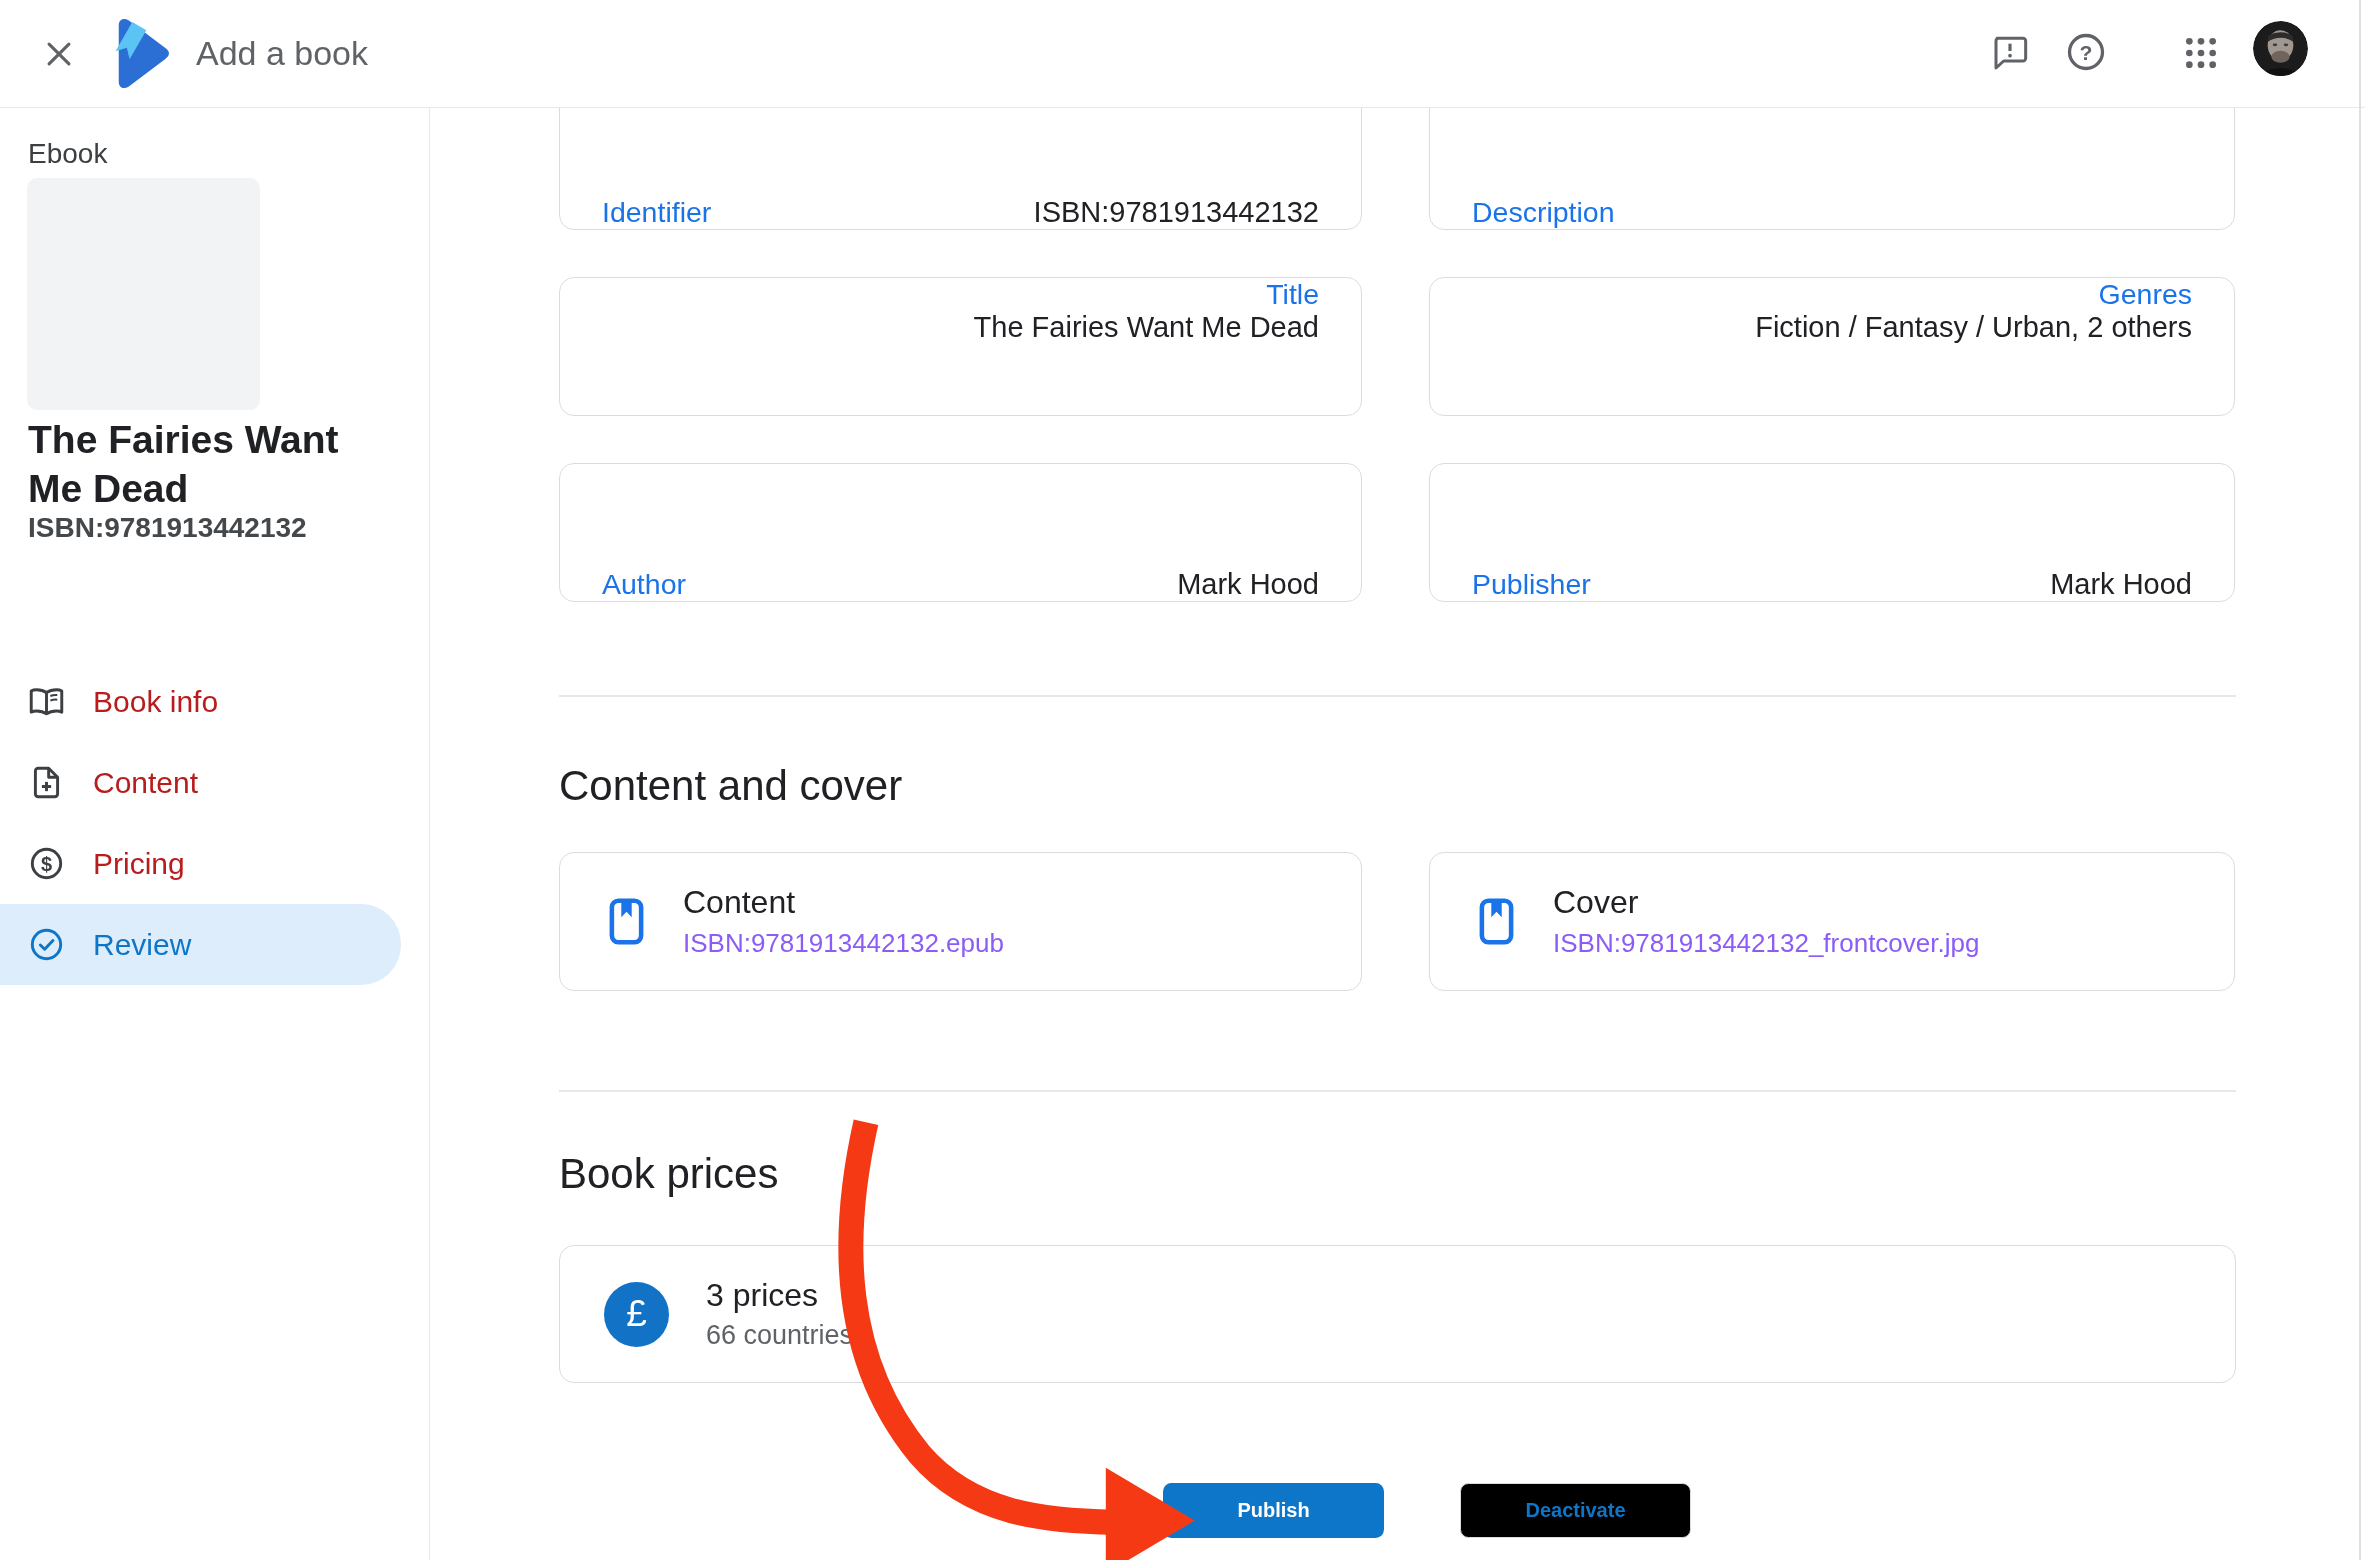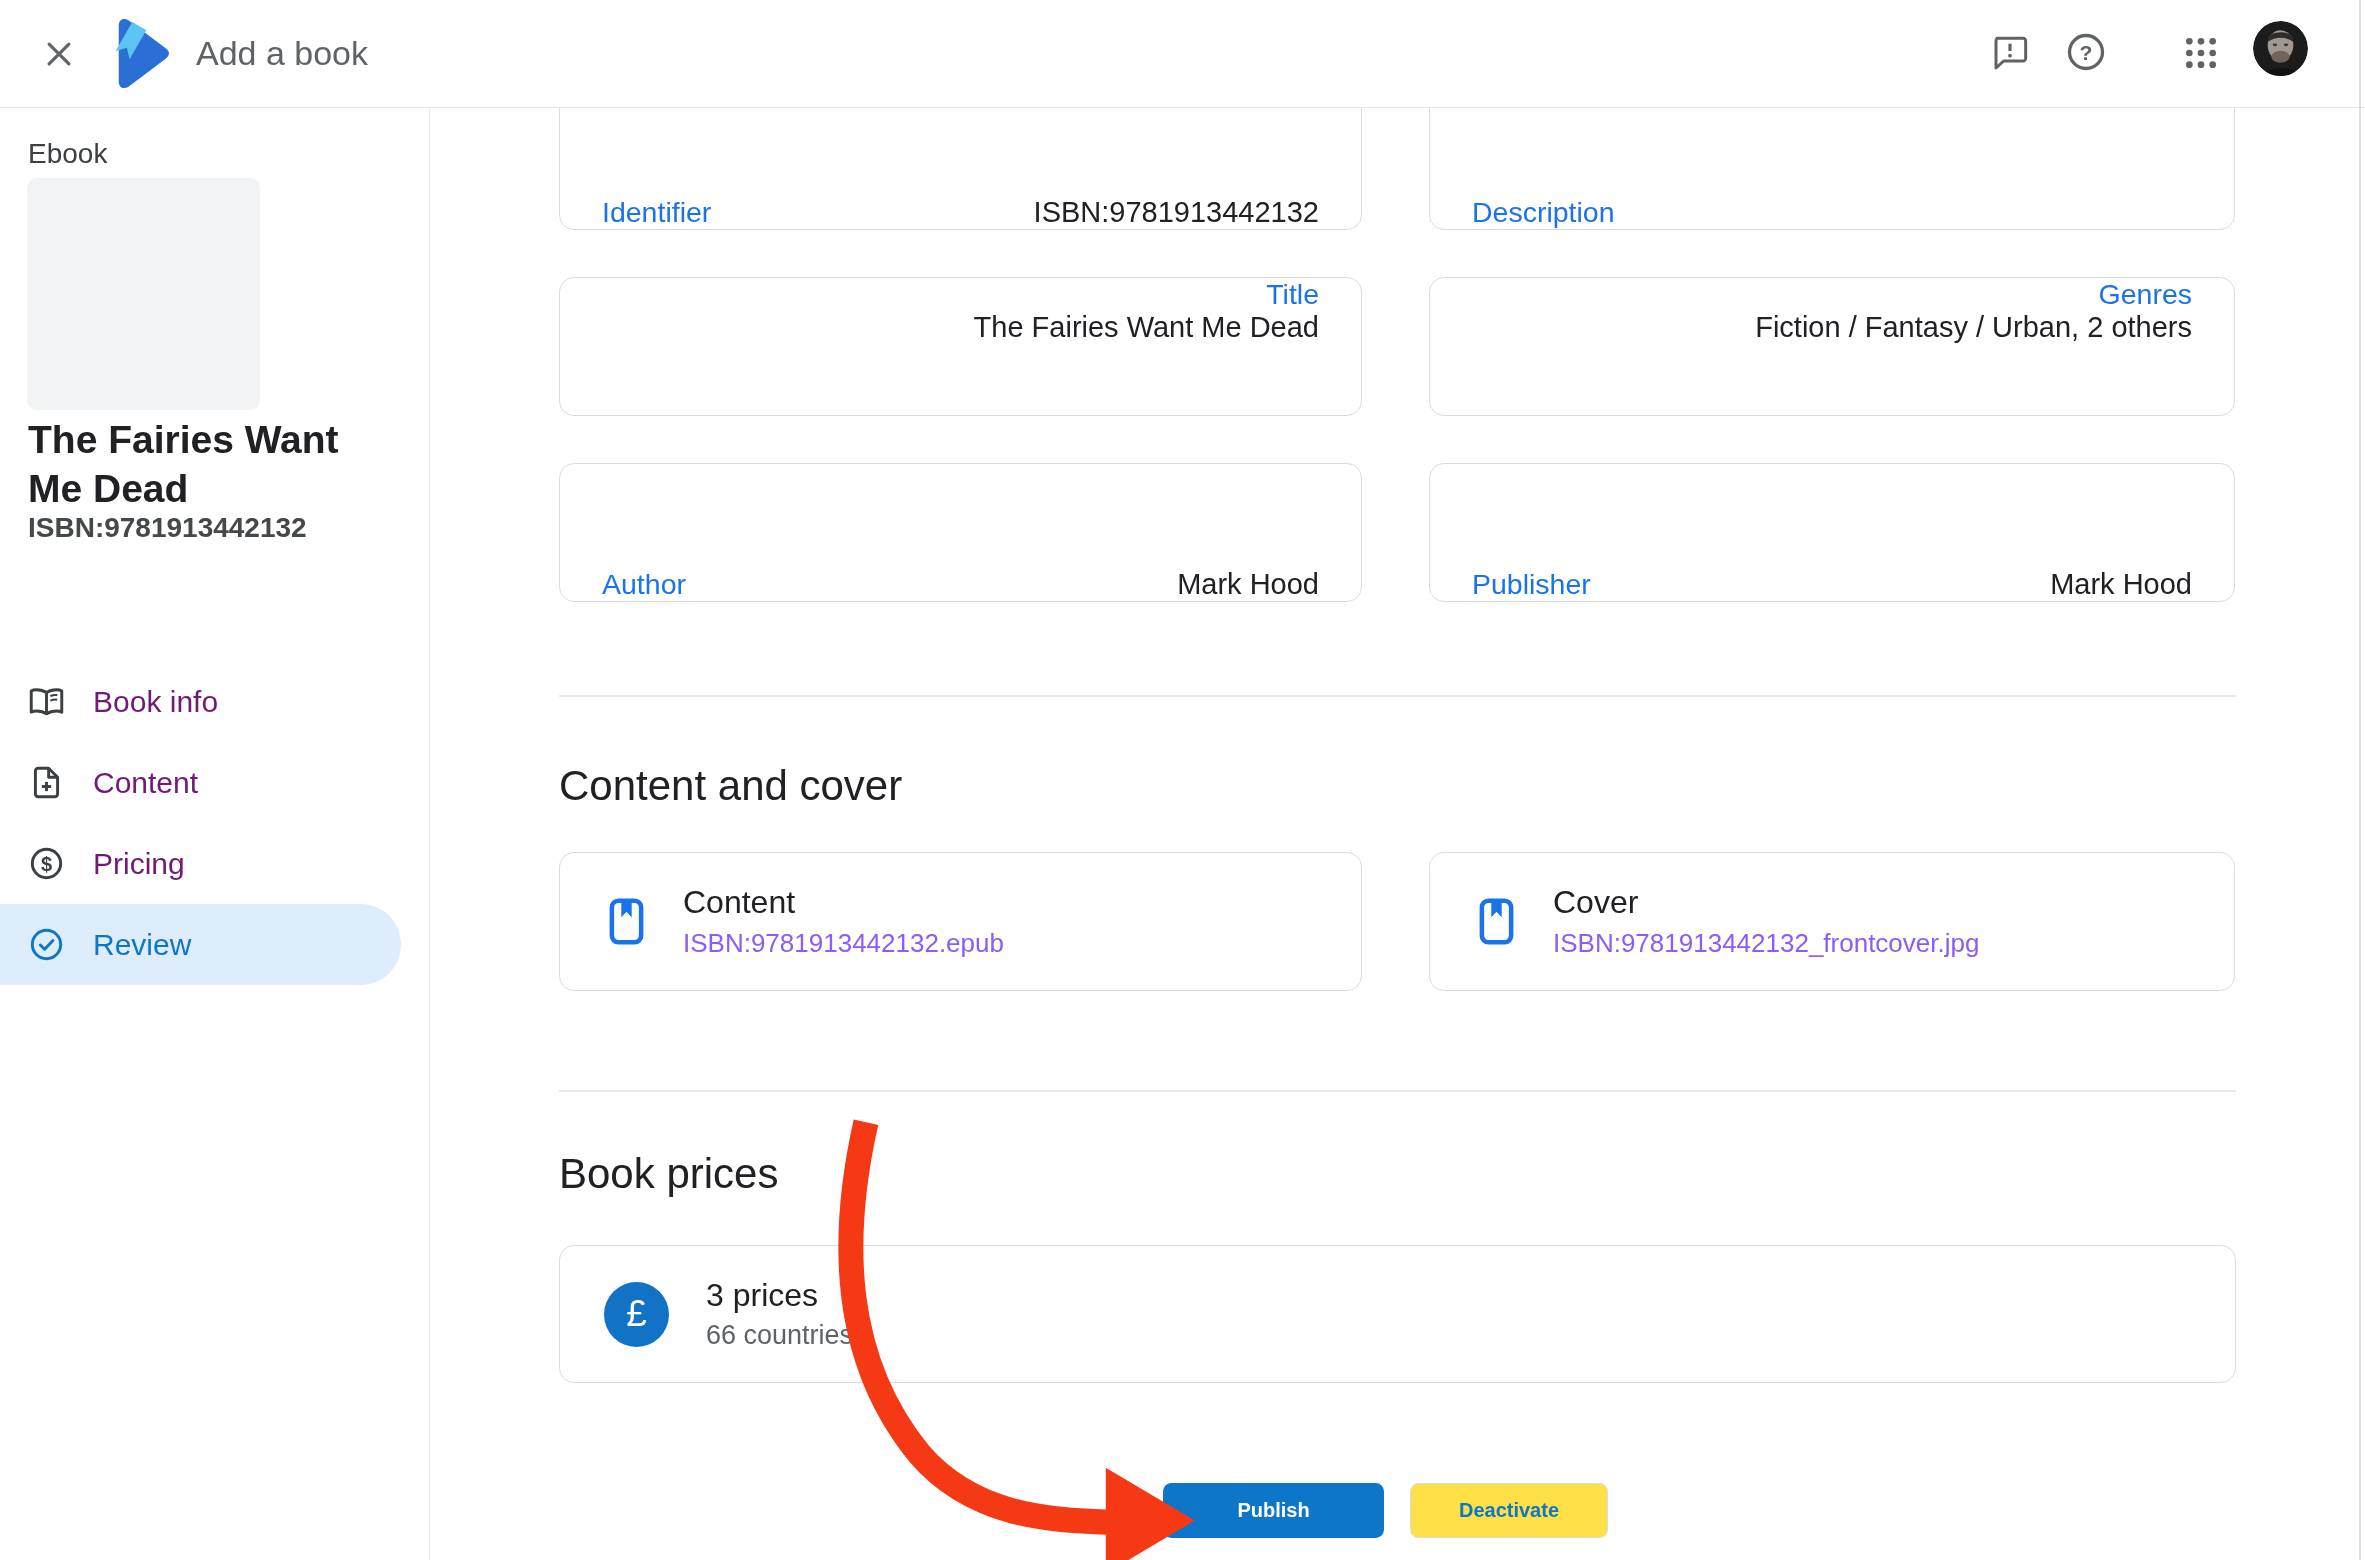--- a/index.html
+++ b/index.html
@@ -28,21 +28,21 @@
   .sidebar{position:absolute;left:0;top:108px;width:430px;height:1452px;background:#fff;
            border-right:1.7px solid #e7e8ea;box-sizing:border-box;}
   .format-label{position:absolute;left:28px;top:30px;font-size:28px;font-weight:400;color:#3c4043;}
   .cover-placeholder{position:absolute;left:27px;top:70px;width:233px;height:232px;
                      background:#f1f3f4;border-radius:10px;}
   .book-title{position:absolute;left:28px;top:307px;width:369px;font-size:39px;line-height:49px;
               font-weight:700;color:#202124;}
   .book-isbn{position:absolute;left:28px;top:404px;font-size:28px;font-weight:700;color:#45484b;}
   .nav{position:absolute;left:0;top:553px;width:430px;}
   .nav-item{height:81px;display:flex;align-items:center;padding-left:28px;gap:28px;
-            font-size:30px;color:#701a75;cursor:pointer;box-sizing:border-box;}
+            font-size:30px;color:#b91c1c;cursor:pointer;box-sizing:border-box;}
   .nav-item.active{width:401px;background:#ddedfb;border-radius:0 40px 40px 0;color:#0d76c9;}
   .nav-icon{width:37px;height:37px;flex:0 0 37px;display:flex;align-items:center;}
 
   
   .main{position:absolute;left:432px;top:108px;width:1934px;height:1452px;background:#fff;overflow:hidden;}
   .card{position:absolute;height:139px;border:1.7px solid #dadce0;border-radius:15px;background:#fff;
         box-sizing:border-box;display:flex;align-items:flex-end;padding:0 42px;cursor:pointer;}
   .card .label{font-size:28.5px;color:#1a73e8;}
   .card .value{margin-left:auto;font-size:29px;color:#202124;text-align:right;}
   .col-l{left:127px;width:803px;}
@@ -68,21 +68,21 @@
   .currency-circle{width:65px;height:65px;border-radius:50%;background:#1272c6;color:#fff;
                    display:flex;align-items:center;justify-content:center;font-size:37px;}
   .prices-text{margin-left:37px;}
   .prices-title{font-size:32px;color:#202124;}
   .prices-sub{font-size:27px;color:#5f6368;margin-top:6.7px;}
 
   .btn{position:absolute;top:1375px;height:55px;border-radius:8.4px;font-size:20px;font-weight:700;
        display:flex;align-items:center;justify-content:center;cursor:pointer;box-sizing:border-box;
        font-family:"Liberation Sans",sans-serif;}
   .btn-publish{left:731px;width:221px;background:#0d76c9;color:#fff;border:none;}
-  .btn-deactivate{left:978px;width:198px;background:#fde047;color:#0d76c9;border:1.7px solid #dadce0;}
+  .btn-deactivate{left:1028px;width:231px;background:#000000;color:#0d76c9;border:1.7px solid #dadce0;}
 
   .arrow-overlay{position:absolute;left:0;top:0;width:2366px;height:1560px;z-index:20;pointer-events:none;}
 </style>
 </head>
 <body>
 
 <div class="header">
   <button class="hbtn close-btn">
     <span>
       <svg width="34" height="34" viewBox="0 0 24 24">

